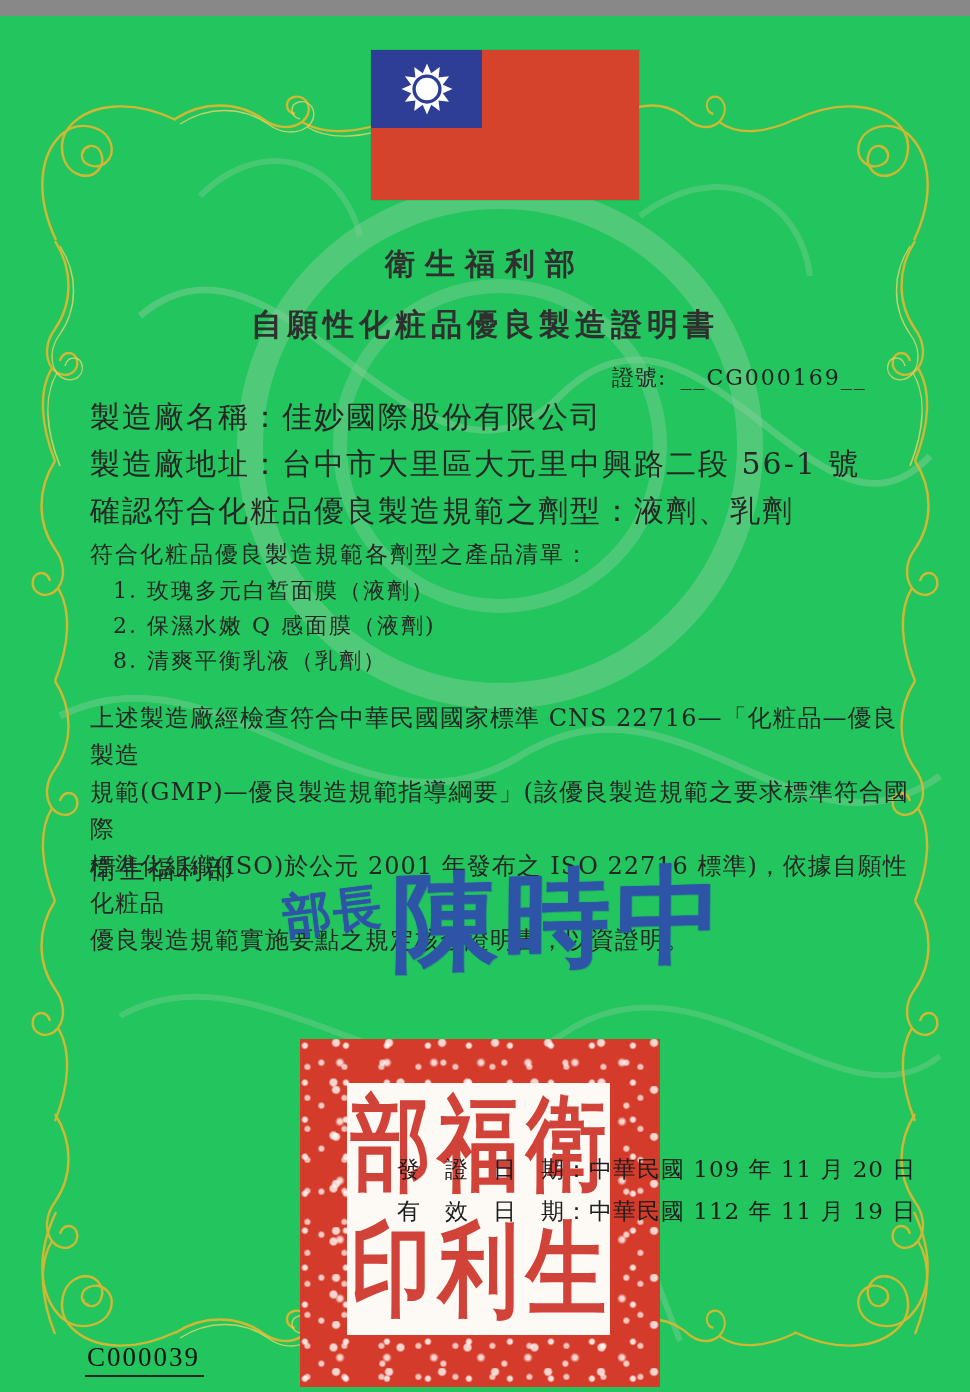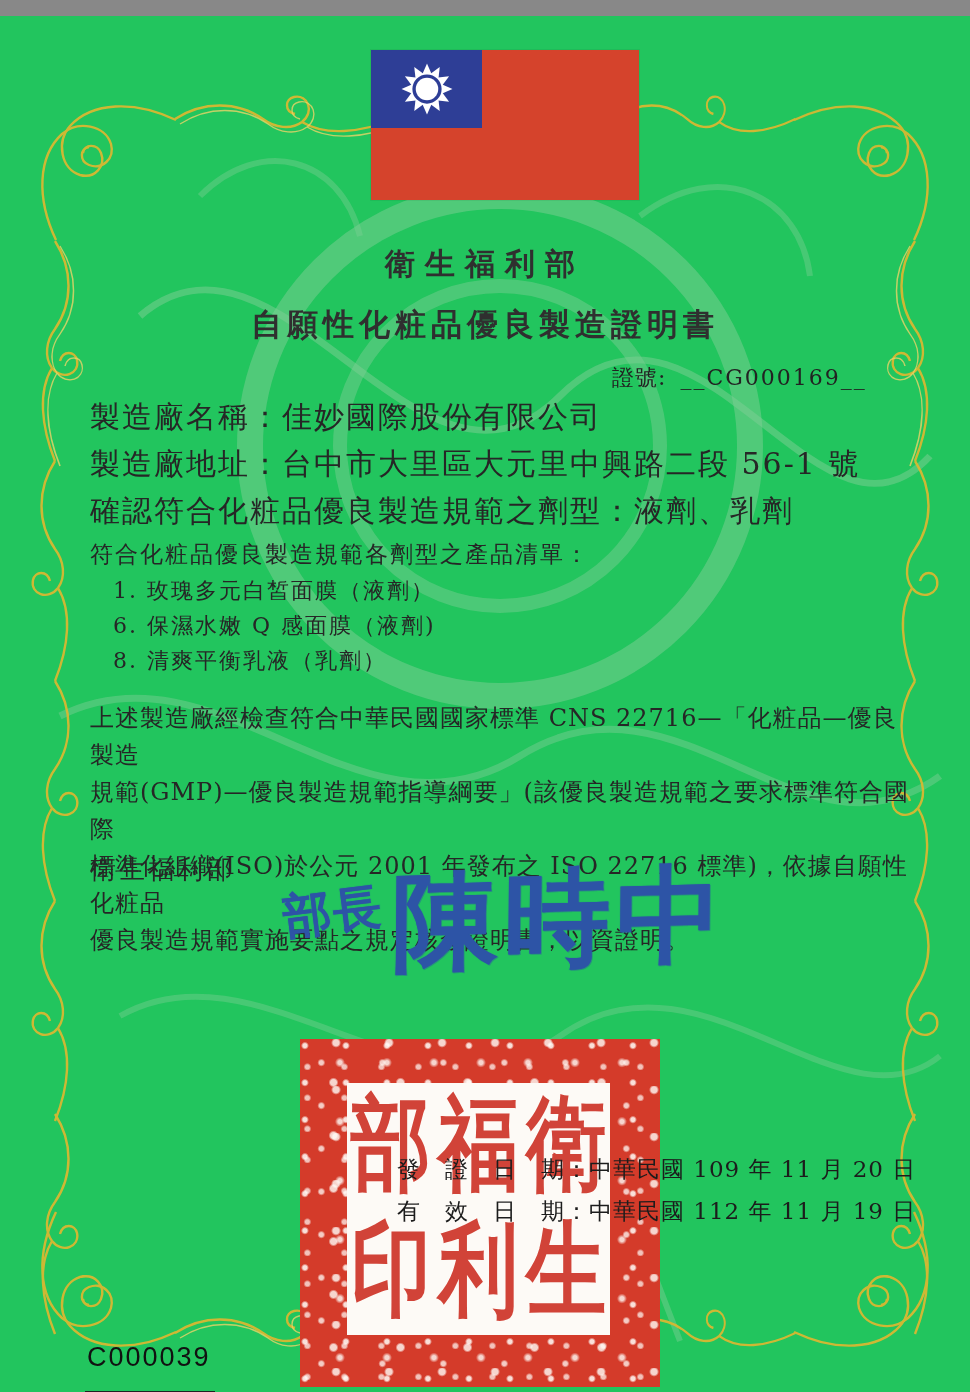--- a/index.html
+++ b/index.html
@@ -62,22 +62,22 @@
   .seal-cell{display:flex;align-items:center;justify-content:center;overflow:hidden;}
   .seal-cell span{
     font-size:80px;font-weight:700;color:#ce3428;transform:scaleY(1.28);
     font-family:"DejaVu Serif","Liberation Serif",serif;opacity:.92;
   }
   
   .date-line{position:absolute;left:397px;font-size:23px;letter-spacing:1px;color:#1c1c1c;z-index:3;white-space:nowrap;}
   .d1{top:1138px}.d2{top:1180px}
   .serial{
     position:absolute;left:85px;top:1326px;font-size:27px;letter-spacing:2px;color:#111;z-index:3;
-    border-bottom:2px solid #222;padding:0 4px 18px 2px;
-    font-family:Liberation Sans, sans-serif;
+    border-bottom:2px solid #222;padding:0 4px 2px 2px;
+    font-family:Liberation Serif, serif;
   }
 </style>
 </head>
 <body>
 
 <div class="page">
 
   <svg class="layer" viewBox="0 0 970 1392">
     <g fill="none" stroke="#f2dcda" opacity="0.45">
       <circle cx="500" cy="430" r="250" stroke-width="26" opacity="0.5"></circle>
@@ -158,21 +158,21 @@
   <div class="cert-title">自願性化粧品優良製造證明書</div>
   <div class="cert-no">
     <span>證號:</span><span class="val">__CG000169__</span>
   </div>
 
   <div class="field f1">製造廠名稱：佳妙國際股份有限公司</div>
   <div class="field f2">製造廠地址：台中市大里區大元里中興路二段 56-1 號</div>
   <div class="field f3">確認符合化粧品優良製造規範之劑型：液劑、乳劑</div>
   <div class="field f4">符合化粧品優良製造規範各劑型之產品清單：</div>
   <div class="product p1">1. 玫瑰多元白皙面膜（液劑）</div>
-  <div class="product p2">6. 保濕水嫩 Q 感面膜（液劑)</div>
+  <div class="product p2">2. 保濕水嫩 Q 感面膜（液劑)</div>
   <div class="product p3">8. 清爽平衡乳液（乳劑）</div>
 
   <div class="statement">上述製造廠經檢查符合中華民國國家標準 CNS 22716—「化粧品—優良製造
 規範(GMP)—優良製造規範指導綱要」(該優良製造規範之要求標準符合國際
 標準化組織(ISO)於公元 2001 年發布之 ISO 22716 標準)，依據自願性化粧品
 優良製造規範實施要點之規定核發證明書，以資證明。</div>
 
   <div class="issuer">衛生福利部</div>
   <div class="sig-title">部長</div>
   <div class="sig-name">陳時中</div>

